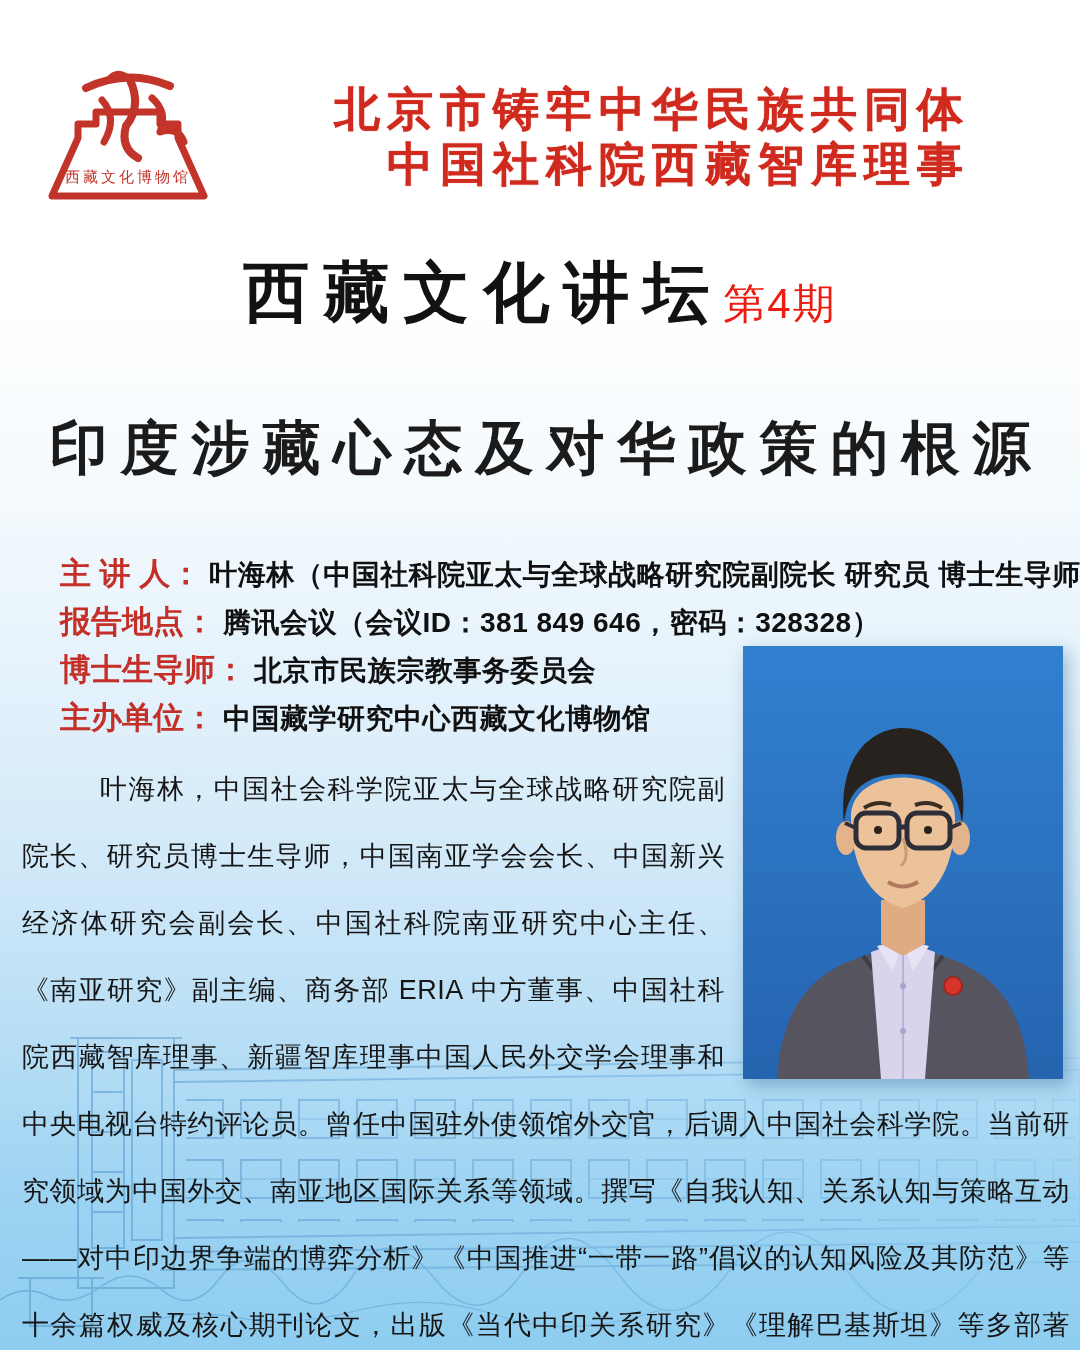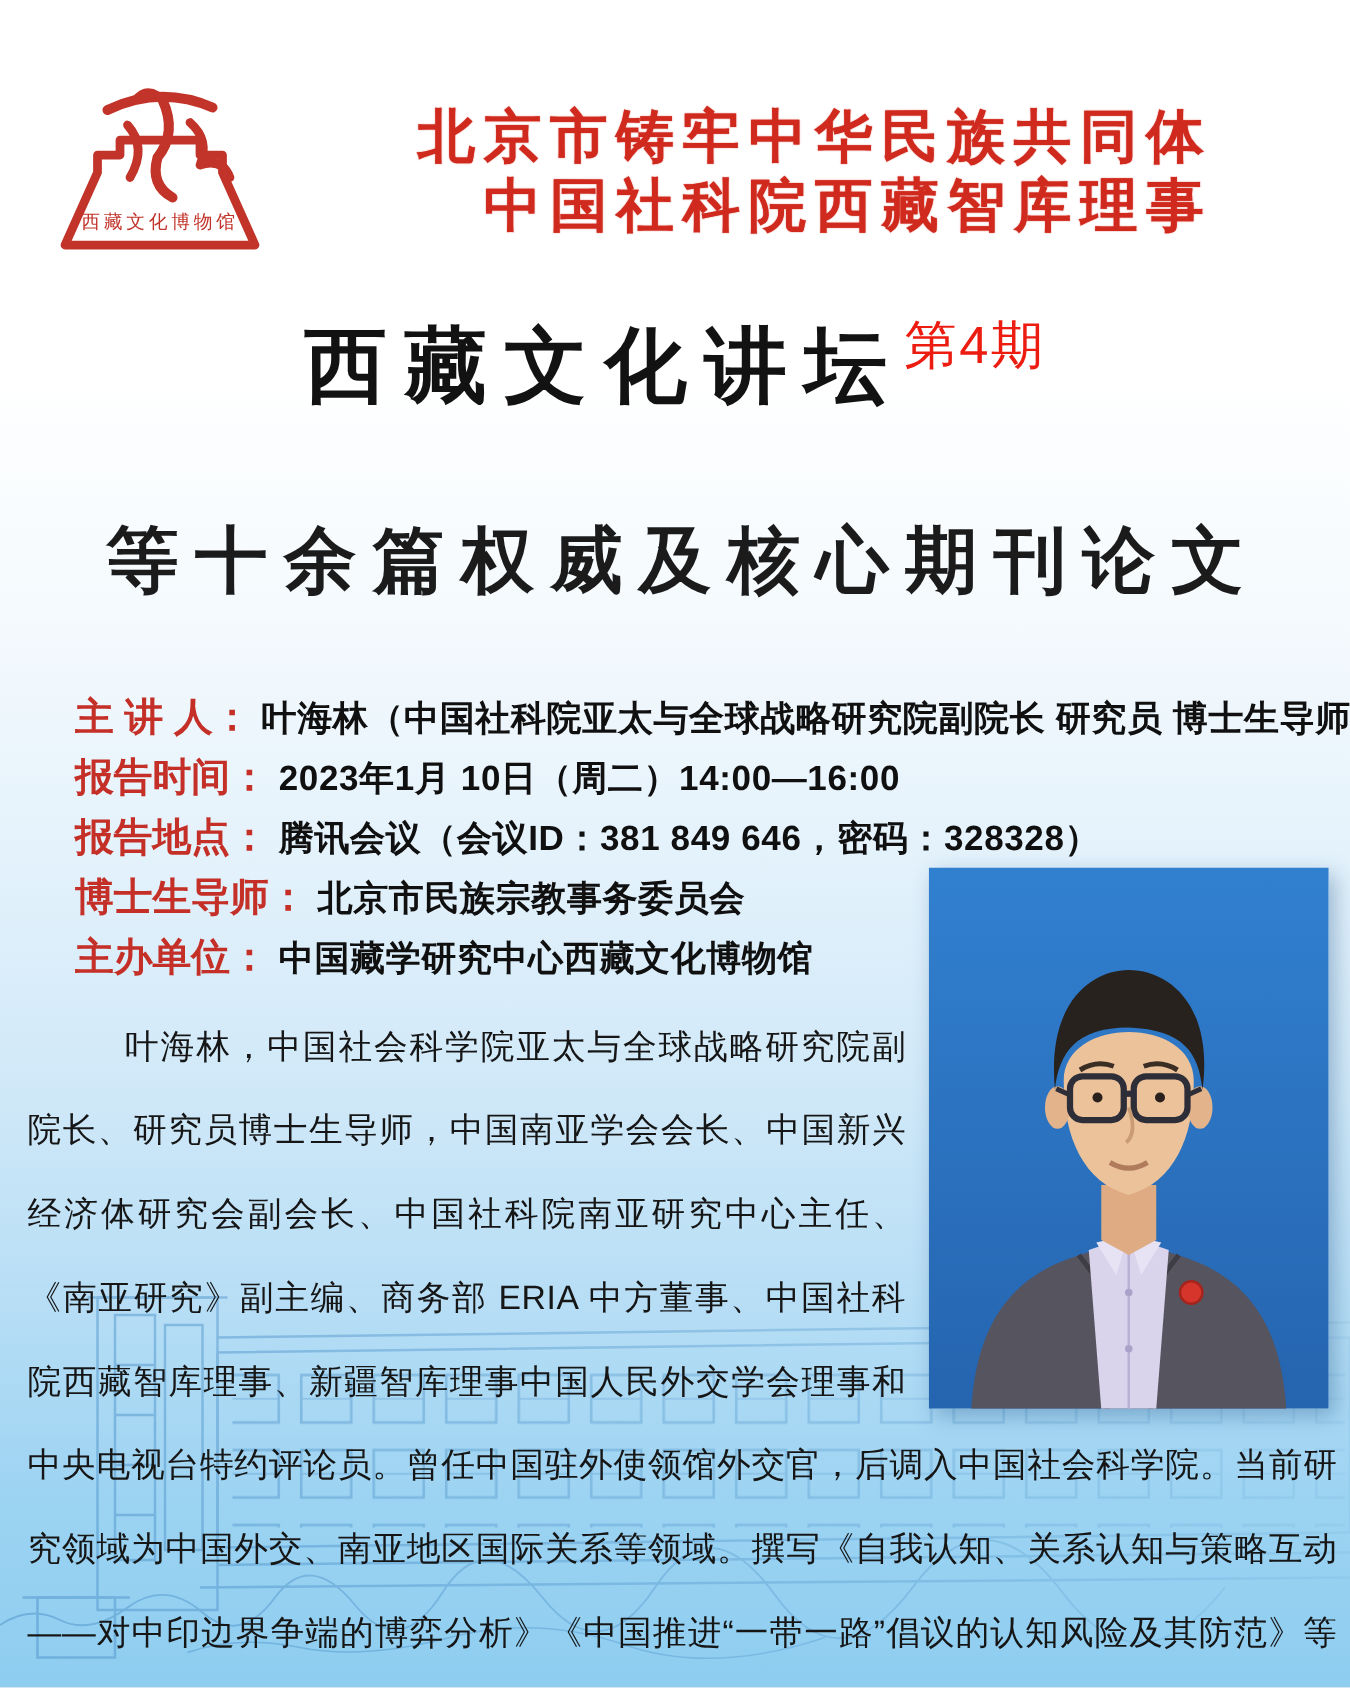--- a/index.html
+++ b/index.html
@@ -8,21 +8,21 @@
     font-family:"Liberation Sans","DejaVu Sans",sans-serif;
     background:linear-gradient(180deg,#ffffff 0%,#ffffff 22%,#f3f9fd 38%,#e2f1fb 52%,#cfe8f8 65%,#b5ddf5 78%,#9cd3f2 89%,#8ecdf0 100%);
   }
   
   .logo{position:absolute;left:38px;top:66px;width:180px;height:138px;}
   .series{
     position:absolute;left:250px;top:82px;width:720px;text-align:right;
     color:#d02a1e;font-weight:bold;font-size:46px;line-height:55px;letter-spacing:7px;
     text-shadow:0 0 1px #d02a1e;
   }
-  .forum{position:absolute;left:0;top:248px;width:100%;display:flex;justify-content:center;}
+  .forum{position:absolute;left:0;top:248px;width:100%;display:flex;justify-content:center;align-items:flex-end;}
   .forum-name{font-size:66px;font-weight:bold;letter-spacing:14px;color:#121212;}
   .forum-issue{font-size:42px;font-weight:normal;color:#ec1c10;padding-bottom:6px;letter-spacing:2px;}
   .lecture-title{
     position:absolute;left:0;top:410px;width:100%;text-align:center;
     font-size:58px;font-weight:bold;letter-spacing:13px;text-indent:13px;color:#1b1b1b;
   }
   
   .body{position:absolute;top:550px;left:0;right:0;}
   .detail-row{height:48px;line-height:48px;padding-left:60px;white-space:nowrap;}
   .detail-label{color:#c43027;font-weight:bold;font-size:31px;margin-right:8px;}
@@ -95,29 +95,26 @@
   <div class="series">
     <div>北京市铸牢中华民族共同体</div>
     <div>中国社科院西藏智库理事</div>
   </div>
 
   <div class="forum">
     <span class="forum-name">西藏文化讲坛</span>
     <span class="forum-issue">第4期</span>
   </div>
 
-  <div class="lecture-title">等十余篇权威及核心期刊论文</div>
+  <div class="lecture-title">印度涉藏心态及对华政策的根源</div>
 
   <div class="body">
 
     <div class="detail-row">
       <span class="detail-label">主 讲 人：</span><span class="detail-value">叶海林（中国社科院亚太与全球战略研究院副院长 研究员 博士生导师）</span>
-    </div>
-    <div class="detail-row">
-      <span class="detail-label">报告时间：</span><span class="detail-value">2023年1月 10日（周二）14:00—16:00</span>
     </div>
     <div class="detail-row">
       <span class="detail-label">报告地点：</span><span class="detail-value">腾讯会议（会议ID：381 849 646，密码：328328）</span>
     </div>
 
     <div class="speaker-photo">
       <svg viewBox="0 0 320 433" preserveAspectRatio="none" aria-hidden="true">
         <defs>
           <linearGradient id="pbg" x1="0" y1="0" x2="0" y2="1">
             <stop offset="0" stop-color="#3180d0"></stop>

